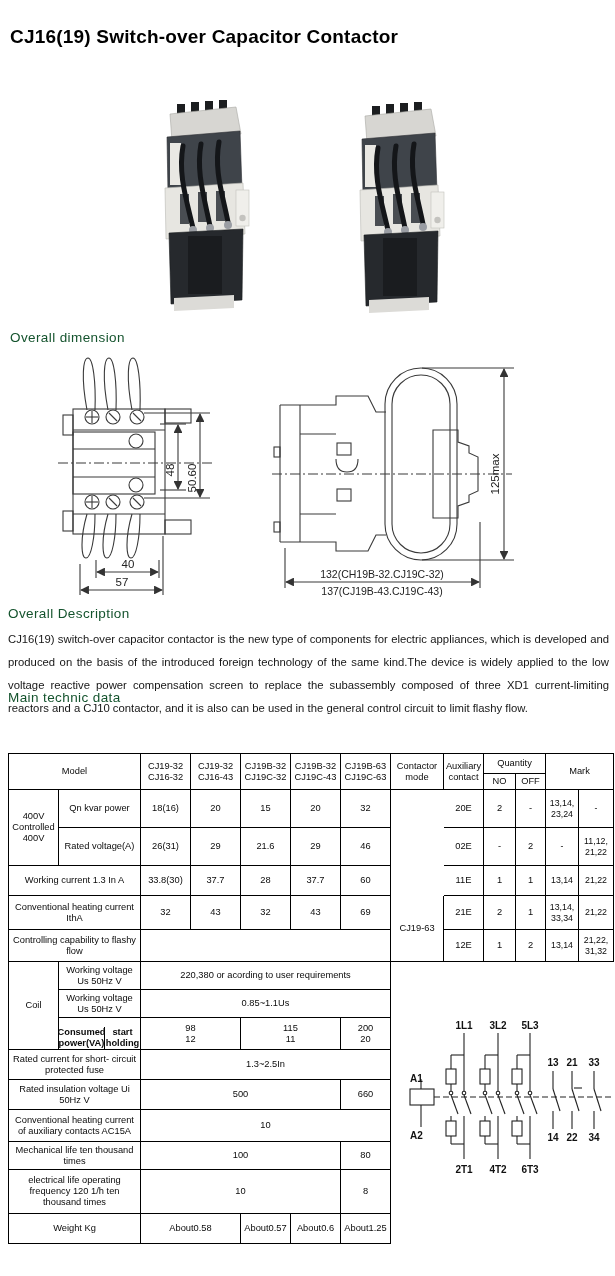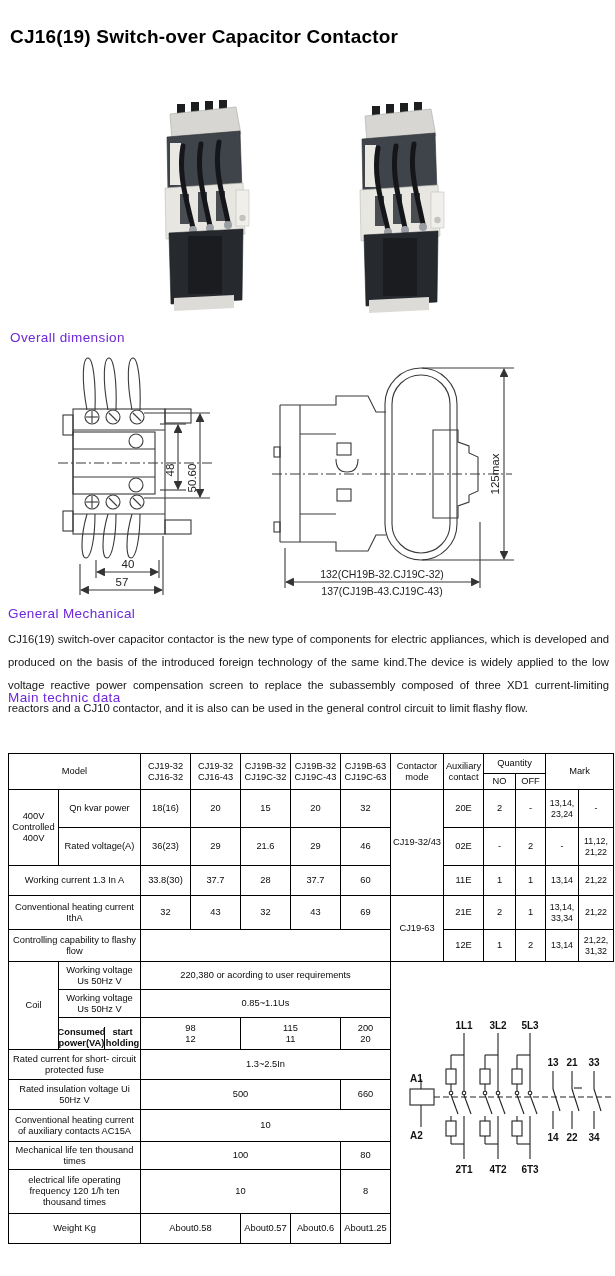--- a/index.html
+++ b/index.html
@@ -1,19 +1,19 @@
 <!DOCTYPE html>
 <html><head>
 <meta charset="utf-8">
 <style>
   html,body{margin:0;padding:0;background:#fff;}
   .page{position:relative;width:615px;height:1276px;background:#fff;overflow:hidden;
         font-family:"Liberation Sans",sans-serif;color:#000;}
   .title{position:absolute;left:10px;top:26px;font-size:19px;font-weight:bold;letter-spacing:.2px;color:#000;}
-  .h2{position:absolute;font-size:13.5px;color:#6d28d9;letter-spacing:.4px;}
+  .h2{position:absolute;font-size:13.5px;color:#14532d;letter-spacing:.4px;}
   .desc{position:absolute;left:8px;top:628px;width:601px;font-size:11.3px;line-height:23px;
         text-align:justify;color:#161616;}
   svg{position:absolute;}
   .tech-table{position:absolute;left:8px;top:753px;display:grid;
     grid-template-columns:50px 82px 50px 50px 50px 50px 50px 53px 40px 32px 30px 33px 35px;
     grid-template-rows:20px 16px 38px 38px 30px 34px 32px 28px 28px 32px 30px 30px 32px 28px 44px 30px;
     border-top:1px solid #000;border-left:1px solid #000;background:#fff;}
   .tc{border-right:1px solid #000;border-bottom:1px solid #000;display:flex;flex-direction:column;
       align-items:center;justify-content:center;text-align:center;font-size:9.3px;line-height:1.18;
       padding:1px;box-sizing:border-box;overflow:hidden;color:#0a0a0a;}
@@ -171,21 +171,21 @@
       <line x1="232" y1="17" x2="232" y2="207" marker-start="url(#arS)" marker-end="url(#arS)"></line>
       <line x1="13" y1="196" x2="13" y2="236"></line>
       <line x1="208" y1="170" x2="208" y2="236"></line>
       <line x1="14" y1="230" x2="207" y2="230" marker-start="url(#arS)" marker-end="url(#arS)"></line>
     </g>
     <text transform="translate(227,122) rotate(-90)" font-size="11.5" fill="#222" text-anchor="middle">125max</text>
     <text x="110" y="226" font-size="10.5" fill="#222" text-anchor="middle">132(CH19B-32.CJ19C-32)</text>
     <text x="110" y="243" font-size="10.5" fill="#222" text-anchor="middle">137(CJ19B-43.CJ19C-43)</text>
   </svg>
 
-  <div class="h2" style="left:8px;top:606px">General Mechanical</div>
+  <div class="h2" style="left:8px;top:606px">Overall Description</div>
   <div class="desc">CJ16(19) switch-over capacitor contactor is the new type of components for electric appliances, which is developed and produced on the basis of the introduced foreign technology of the same kind.The device is widely applied to the low voltage reactive power compensation screen to replace the subassembly composed of three XD1 current-limiting reactors and a CJ10 contactor, and it is also can be used in the general control circuit to limit flashy flow.</div>
 
   <div class="h2" style="left:8px;top:690px">Main technic data</div>
 
   <div class="tech-table">
 
     <div class="tc" style="grid-area:1/1/3/3">
         <span class="ln">Model</span>
       </div>
     <div class="tc" style="grid-area:1/3/3/4">
@@ -245,23 +245,20 @@
       </div>
     <div class="tc" style="grid-area:3/5/4/6">
         <span class="ln">15</span>
       </div>
     <div class="tc" style="grid-area:3/6/4/7">
         <span class="ln">20</span>
       </div>
     <div class="tc" style="grid-area:3/7/4/8">
         <span class="ln">32</span>
       </div>
-    <div class="tc" style="grid-area:3/8/6/9">
-        <span class="ln">CJ19-32/43</span>
-      </div>
     <div class="tc" style="grid-area:3/9/4/10">
         <span class="ln">20E</span>
       </div>
     <div class="tc" style="grid-area:3/10/4/11">
         <span class="ln">2</span>
       </div>
     <div class="tc" style="grid-area:3/11/4/12">
         <span class="ln">-</span>
       </div>
     <div class="tc sm" style="grid-area:3/12/4/13">
@@ -269,21 +266,21 @@
         <span class="ln">23,24</span>
       </div>
     <div class="tc sm" style="grid-area:3/13/4/14">
         <span class="ln">-</span>
       </div>
 
     <div class="tc" style="grid-area:4/2/5/3">
         <span class="ln">Rated voltage(A)</span>
       </div>
     <div class="tc" style="grid-area:4/3/5/4">
-        <span class="ln">36(23)</span>
+        <span class="ln">26(31)</span>
       </div>
     <div class="tc" style="grid-area:4/4/5/5">
         <span class="ln">29</span>
       </div>
     <div class="tc" style="grid-area:4/5/5/6">
         <span class="ln">21.6</span>
       </div>
     <div class="tc" style="grid-area:4/6/5/7">
         <span class="ln">29</span>
       </div>

